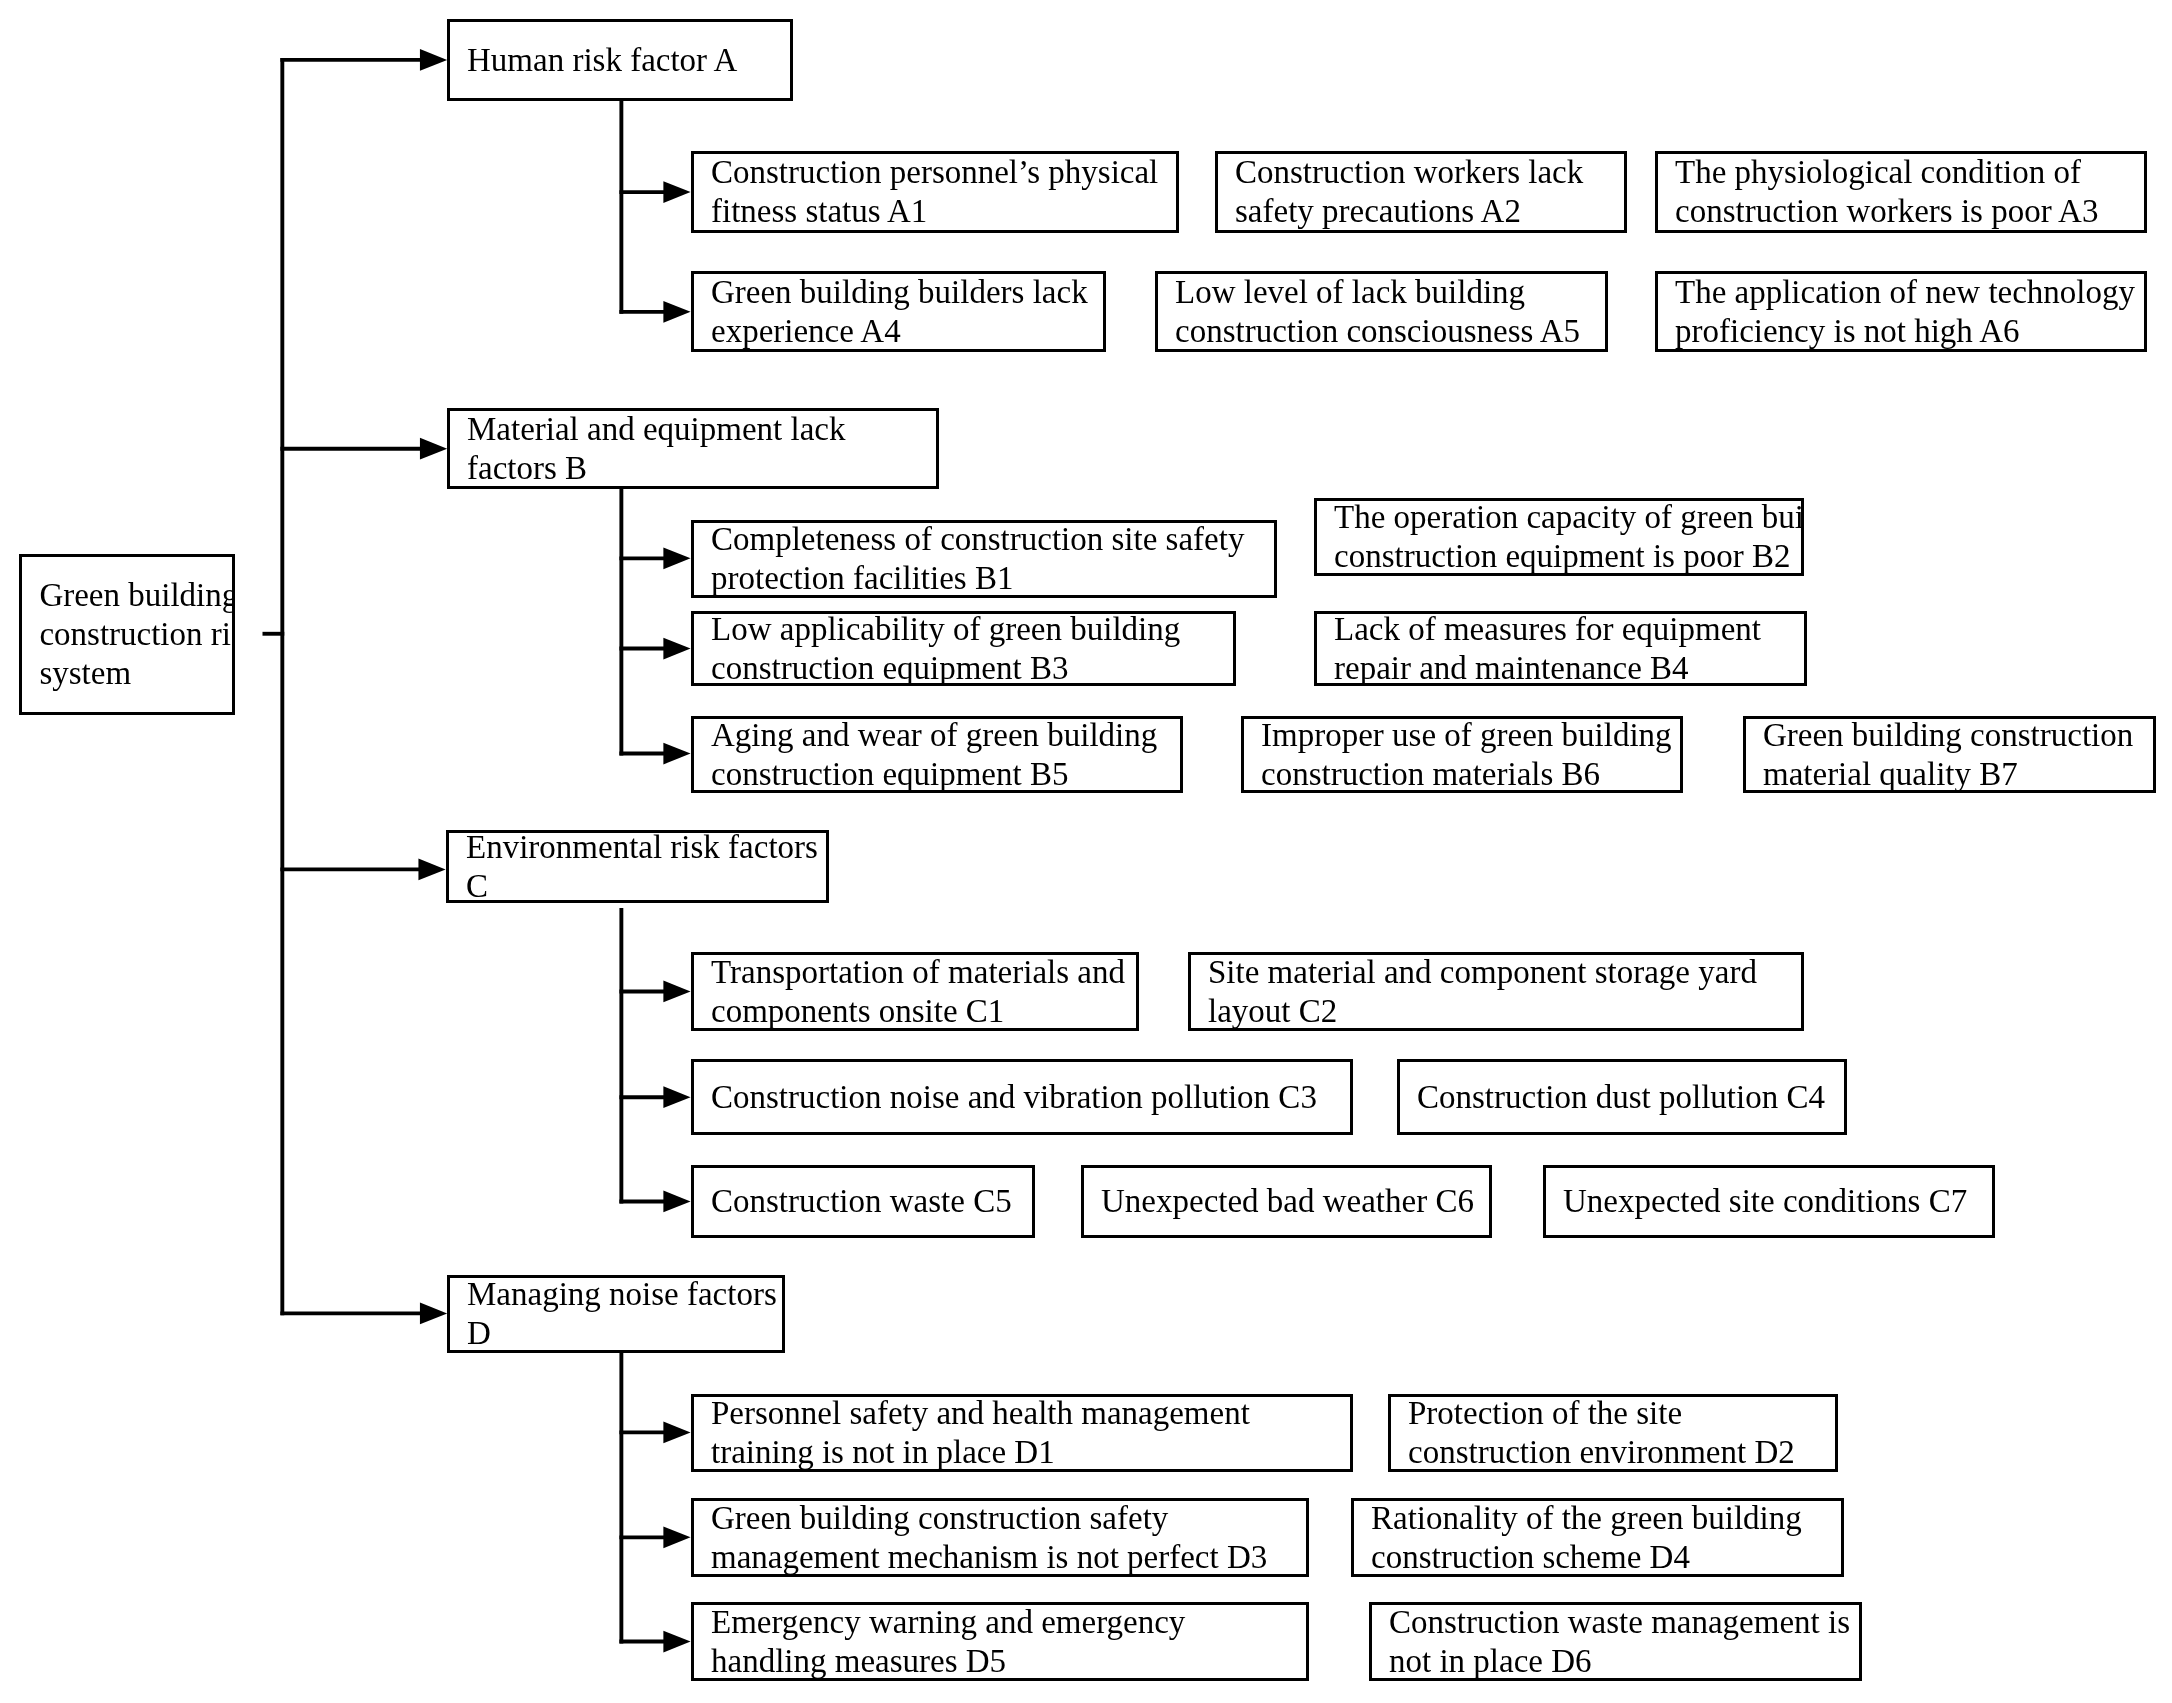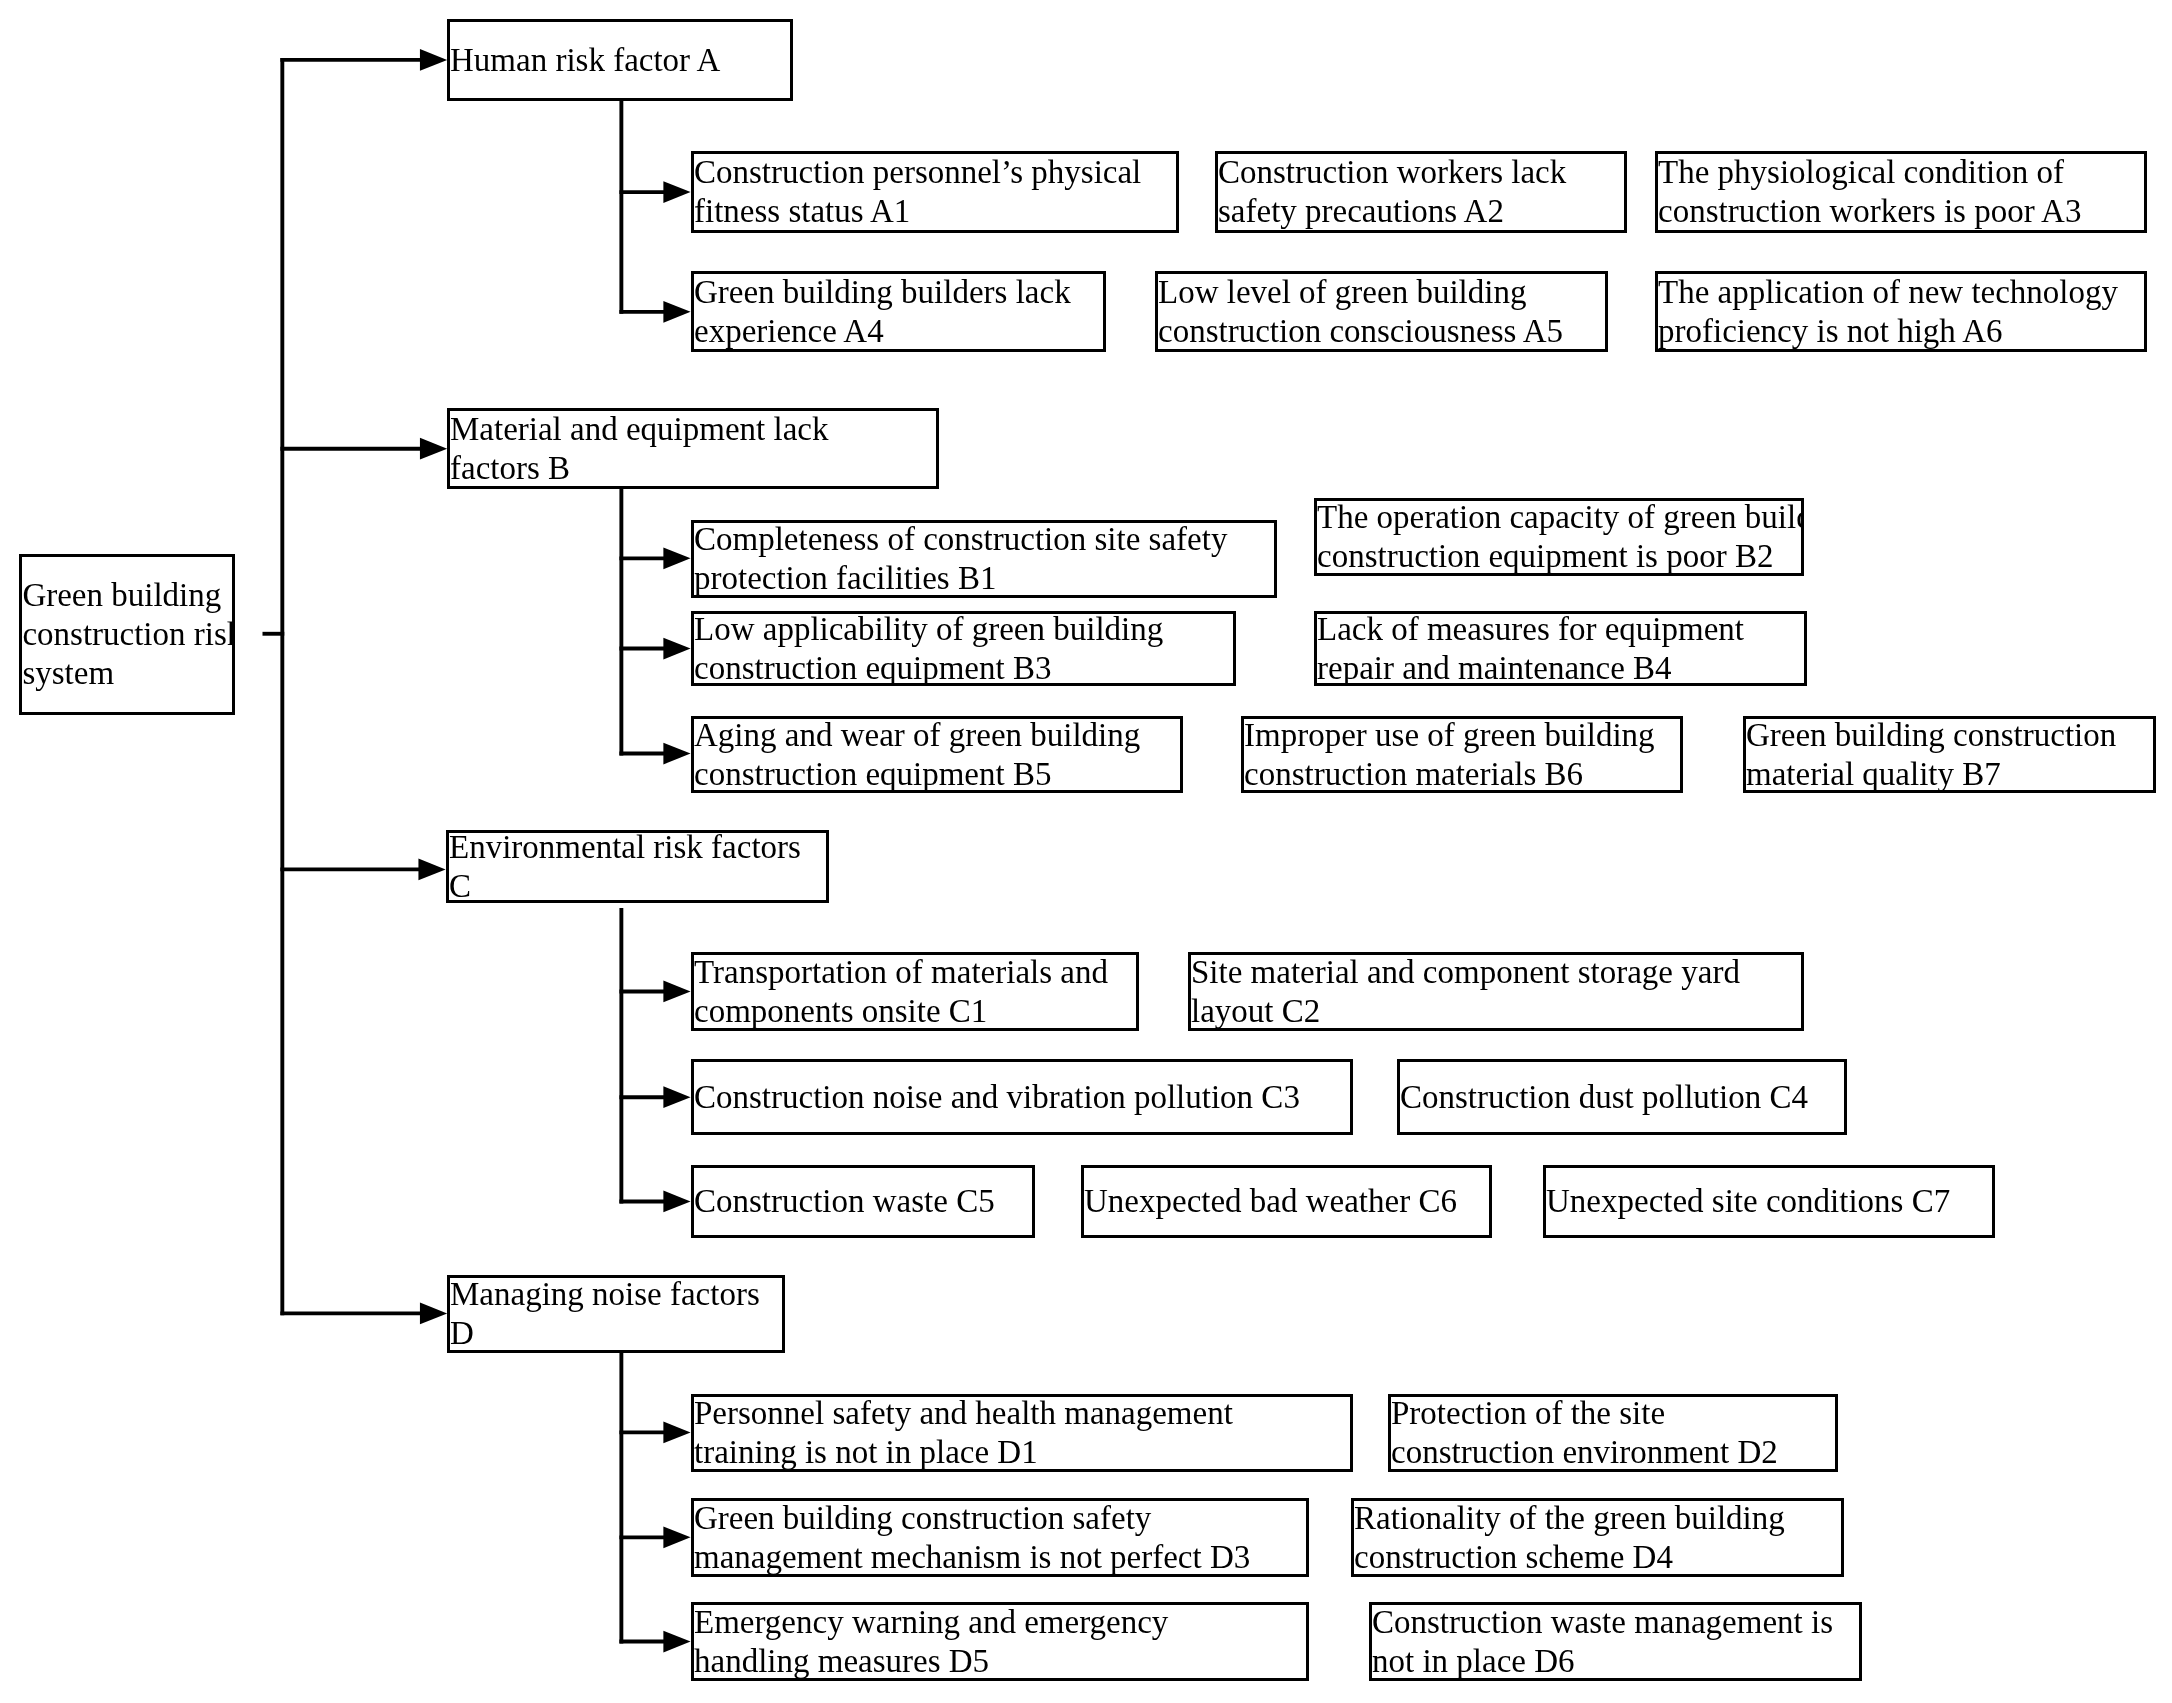--- a/index.html
+++ b/index.html
@@ -18,21 +18,21 @@
   }
   .connectors line { stroke: #000; stroke-width: 5; stroke-linecap: square; }
   .connectors polygon { fill: #000; stroke: none; }
   .node {
     position: absolute;
     box-sizing: border-box;
     border: 3.1px solid #000000;
     background: #ffffff;
     display: flex;
     align-items: center;
-    padding: 0 0;
+    padding: 0 17px;
     font-size: 33px;
     line-height: 1.18;
     white-space: pre;
     overflow: hidden;
     text-align: left;
   }
 </style>
 </head>
 <body>
 
@@ -107,21 +107,21 @@
 
   <div class="node" style="left:447px; top:19.4px; width:346px; height:82px">Human risk factor A</div>
   <div class="node" style="left:691px; top:151px; width:488px; height:82px">Construction personnel’s physical
 fitness status A1</div>
   <div class="node" style="left:1215px; top:151px; width:412px; height:82px">Construction workers lack
 safety precautions A2</div>
   <div class="node" style="left:1655px; top:151px; width:492px; height:82px">The physiological condition of
 construction workers is poor A3</div>
   <div class="node" style="left:691px; top:271px; width:415px; height:81px">Green building builders lack
 experience A4</div>
-  <div class="node" style="left:1155px; top:271px; width:453px; height:81px">Low level of green building
+  <div class="node" style="left:1155px; top:271px; width:453px; height:81px">Low level of lack building
 construction consciousness A5</div>
   <div class="node" style="left:1655px; top:271px; width:492px; height:81px">The application of new technology
 proficiency is not high A6</div>
 
   <div class="node" style="left:447px; top:408px; width:492px; height:81px">Material and equipment lack
 factors B</div>
   <div class="node" style="left:691px; top:520px; width:586px; height:78px">Completeness of construction site safety
 protection facilities B1</div>
   <div class="node" style="left:1314px; top:498px; width:490px; height:78px">The operation capacity of green building
 construction equipment is poor B2</div>

